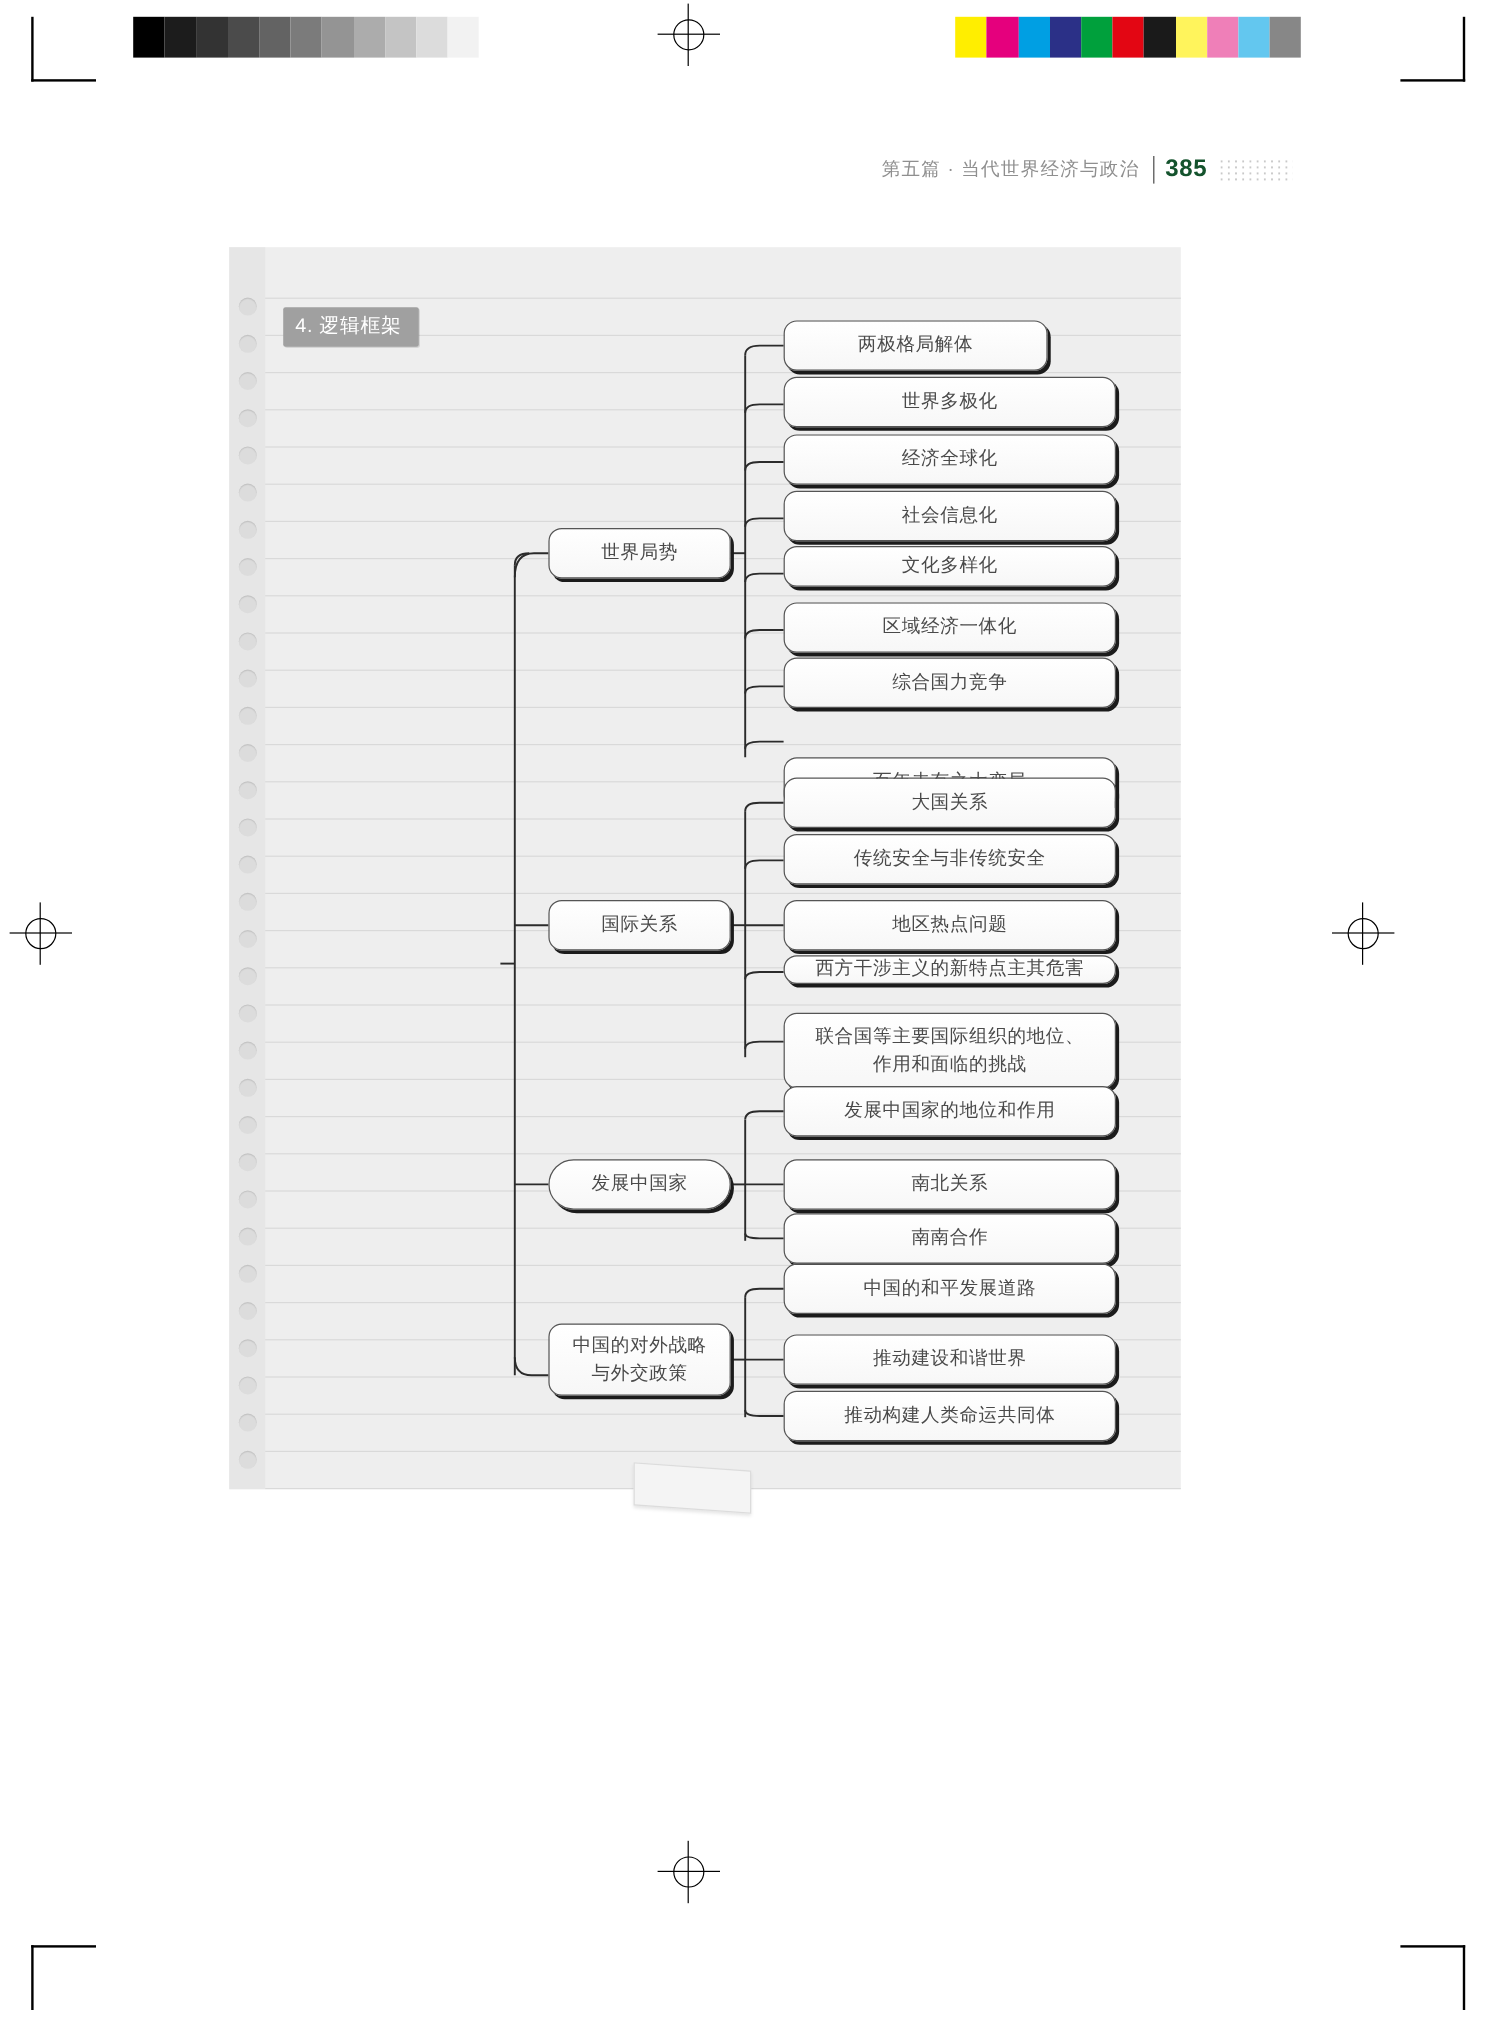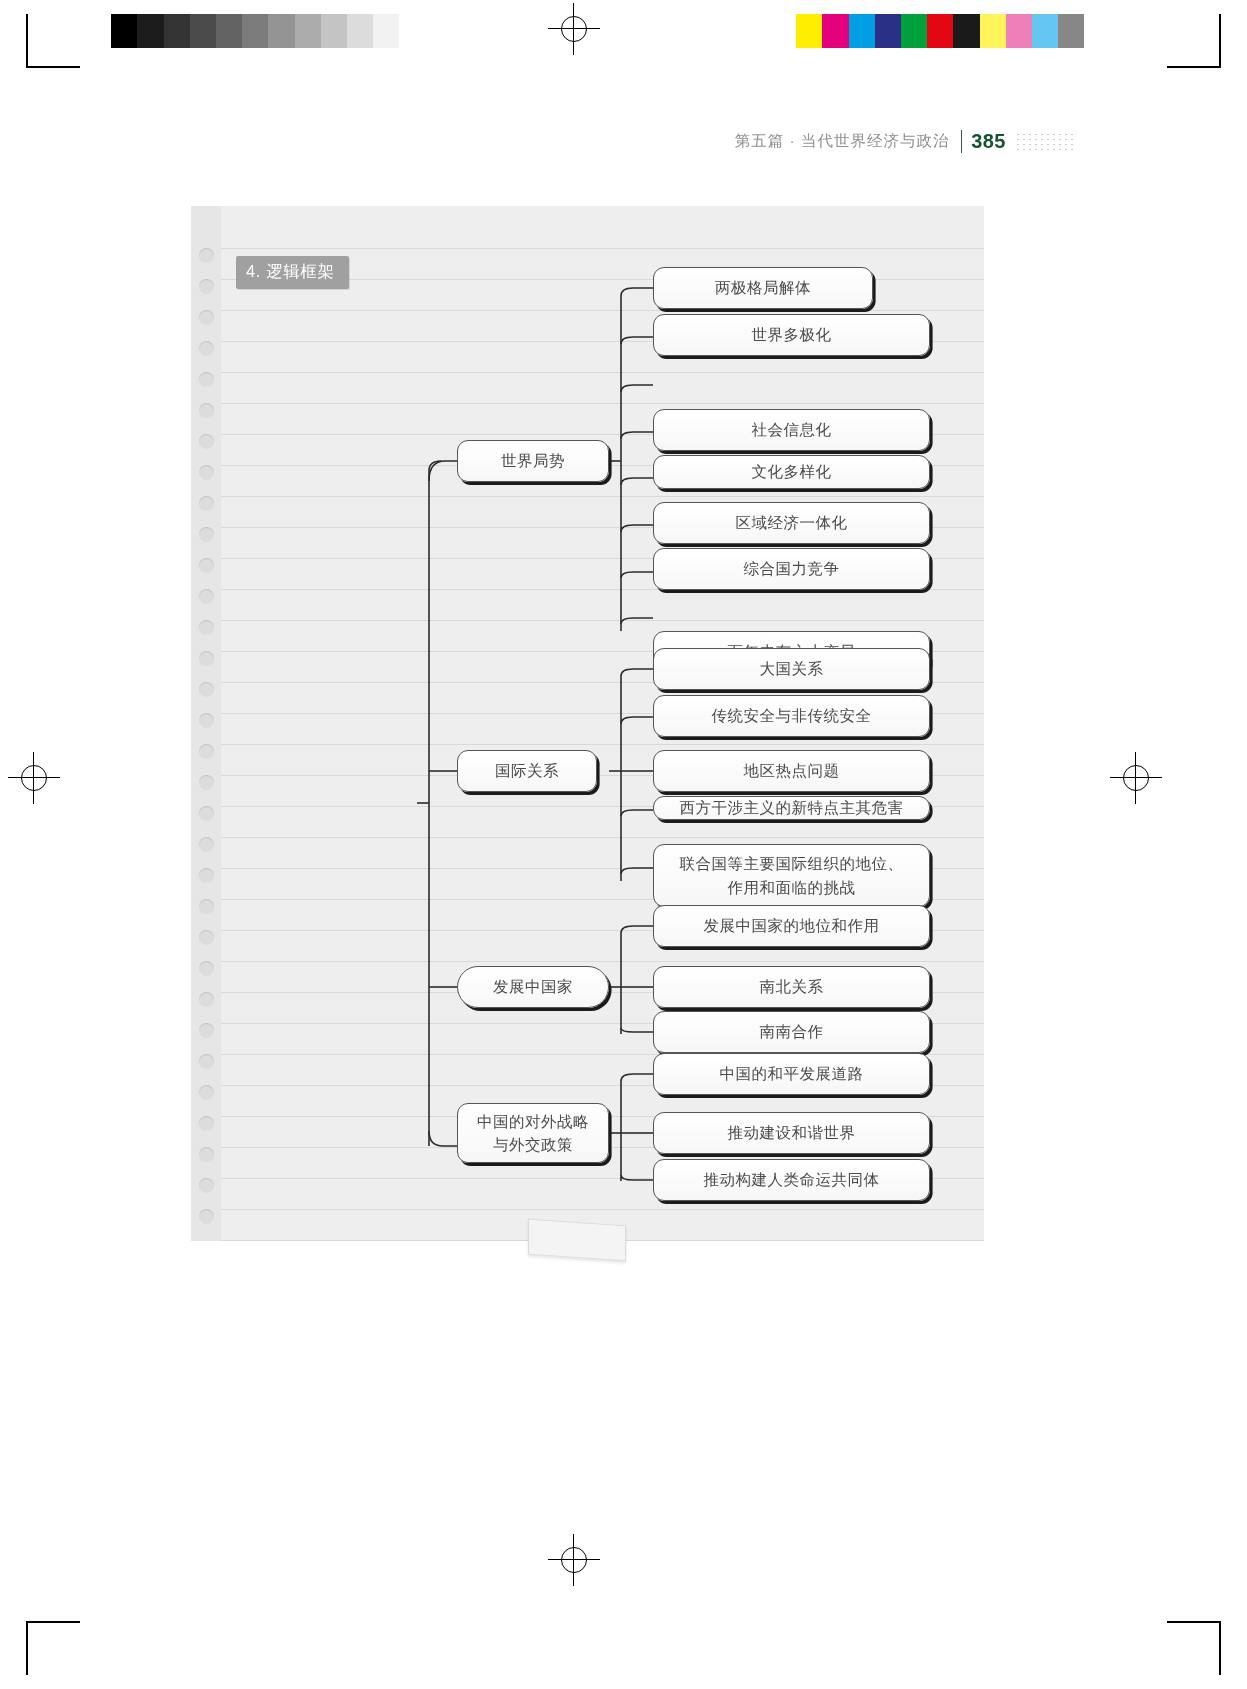--- a/index.html
+++ b/index.html
@@ -294,37 +294,40 @@
       <path d="M430,875 Q430,868 442,868 L462,868"></path>
       <path d="M430,927 L462,927"></path>
       <path d="M430,969 Q430,974 442,974 L462,974"></path>
     </g>
   </svg>
 
 
   <div class="node" style="left:266px;top:234px;width:152px;height:42px;">
     <span>世界局势</span>
   </div>
-  <div class="node" style="left:266px;top:544px;width:140px;height:42px;">
+  <div class="node" style="left:266px;top:544px;width:152px;height:42px;">
     <span>国际关系</span>
   </div>
   <div class="node" style="left:266px;top:760px;width:152px;height:42px;border-radius:21px;">
     <span>发展中国家</span>
   </div>
   <div class="node" style="left:266px;top:897px;width:152px;height:60px;">
     <span style="white-space:pre-line;">中国的对外战略
 与外交政策</span>
   </div>
 
   <div class="node" style="left:462px;top:61px;width:220px;height:42px;">
     <span>两极格局解体</span>
     </div>
   <div class="node" style="left:462px;top:108px;width:277px;height:42px;">
     <span>世界多极化</span>
     </div>
+  <div class="node" style="left:462px;top:156px;width:277px;height:42px;">
+    <span>经济全球化</span>
+    </div>
   <div class="node" style="left:462px;top:203px;width:277px;height:42px;">
     <span>社会信息化</span>
     </div>
   <div class="node" style="left:462px;top:249px;width:277px;height:34px;">
     <span>文化多样化</span>
     </div>
   <div class="node" style="left:462px;top:296px;width:277px;height:42px;">
     <span>区域经济一体化</span>
     </div>
   <div class="node" style="left:462px;top:342px;width:277px;height:42px;">

